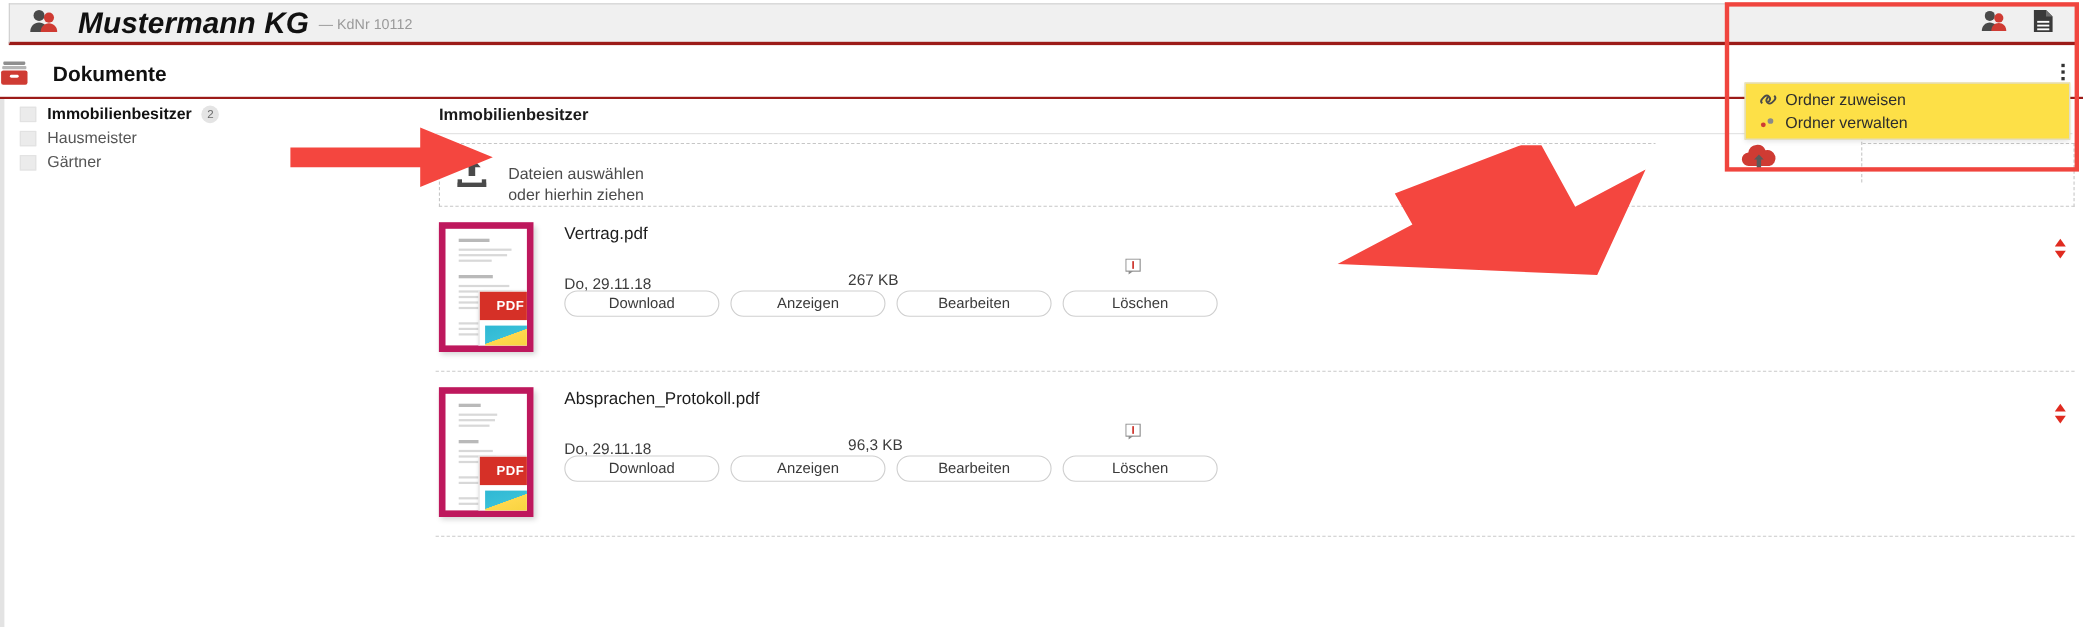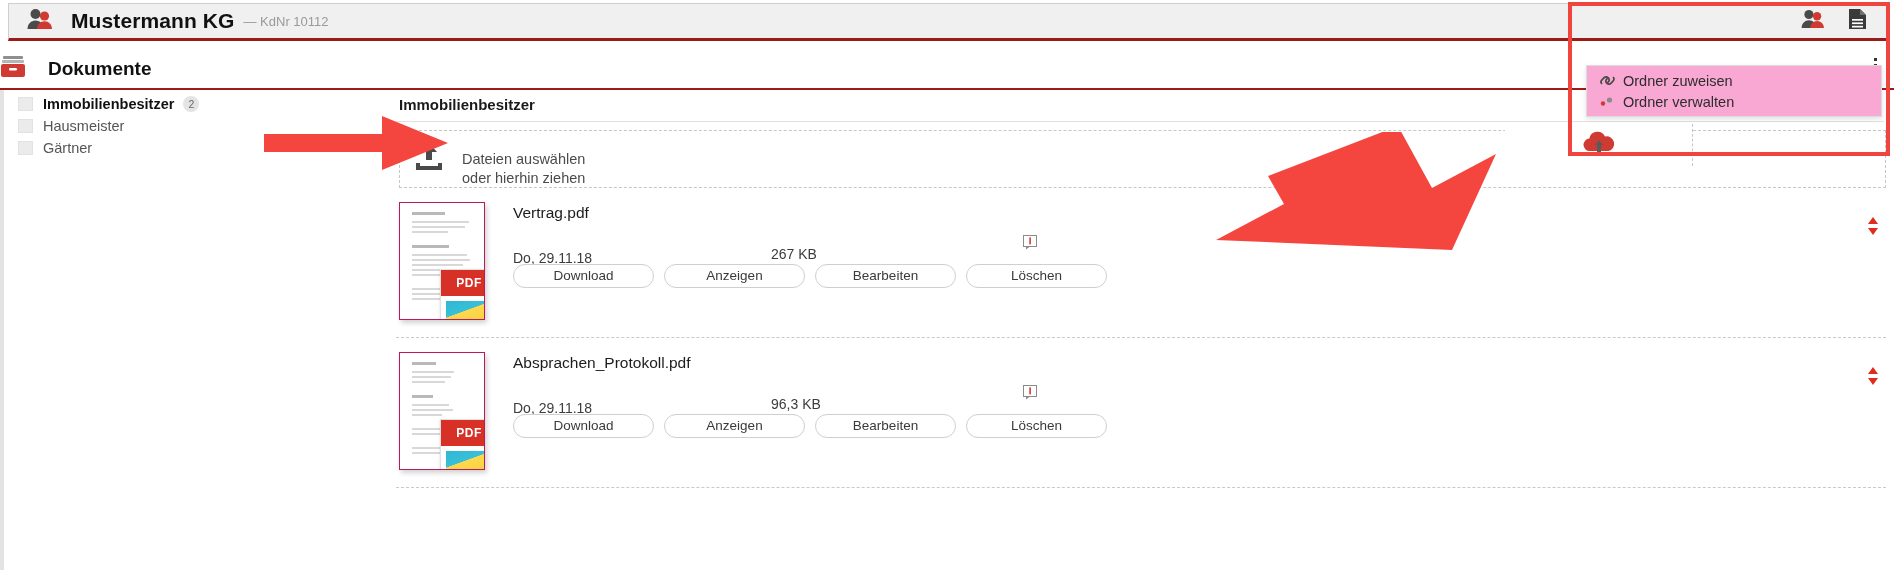--- a/index.html
+++ b/index.html
@@ -26,24 +26,25 @@
     width: 1880px; height: 38px;
     background: #f0f0f0;
     border: 1px solid #cfcfcf;
     border-bottom: 3px solid #9c1b18;
     display: flex;
     align-items: center;
     padding: 0 14px 0 18px;
   }
   .cust-header .people-ico { margin-right: 18px; flex: 0 0 auto; }
   .cust-name {
-    font-size: 21px;
+    font-size: 27px;
     font-weight: bold;
     color: #111;
     letter-spacing: .1px;
+    font-style: italic;
   }
   .cust-kdnr {
     font-size: 13px;
     color: #9a9a9a;
     margin-left: 9px;
     font-weight: normal;
   }
   .cust-header .right-icons {
     margin-left: auto;
     display: flex;
@@ -169,21 +170,21 @@
     width: 96px;
     flex: 0 0 96px;
     margin-right: 18px;
     position: relative;
   }
   .thumb {
     position: relative;
     width: 86px;
     height: 118px;
     background: #fff;
-    border: 1px solid #be185d;
+    border: 6px solid #be185d;
     box-shadow: 2px 3px 5px rgba(0,0,0,.18);
     overflow: hidden;
     padding: 9px 12px;
   }
   .tline {
     height: 2px;
     background: #d8d8d8;
     margin-bottom: 3px;
   }
   .tline.head { background: #b9b9b9; height: 3px; width: 55%; margin-bottom: 6px; }
@@ -262,23 +263,23 @@
     display: flex; flex-direction: column;
     align-items: center; justify-content: center;
     gap: 3px;
     cursor: pointer;
   }
   .kebab i { display: block; width: 3px; height: 3px; background: #333; }
 
   .menu {
     position: absolute;
     left: 1586px;
-    top: 65px;
+    top: 75px;
     width: 296px;
-    background: #f9a8d4;
+    background: #fde047;
     border: 1px solid #dcdcdc;
     box-shadow: 0 2px 5px rgba(0,0,0,.12);
     padding: 4px 0;
     z-index: 30;
   }
   .menu-item {
     display: flex;
     align-items: center;
     height: 21px;
     padding: 0 10px 0 12px;

